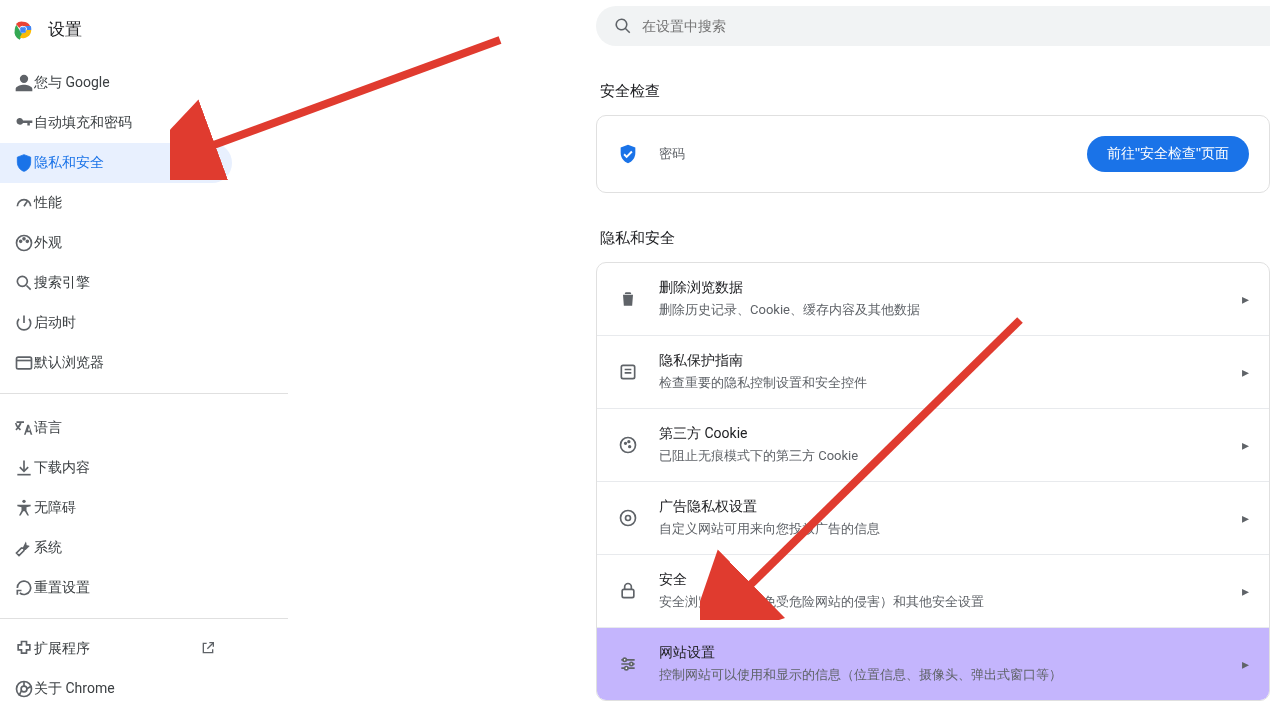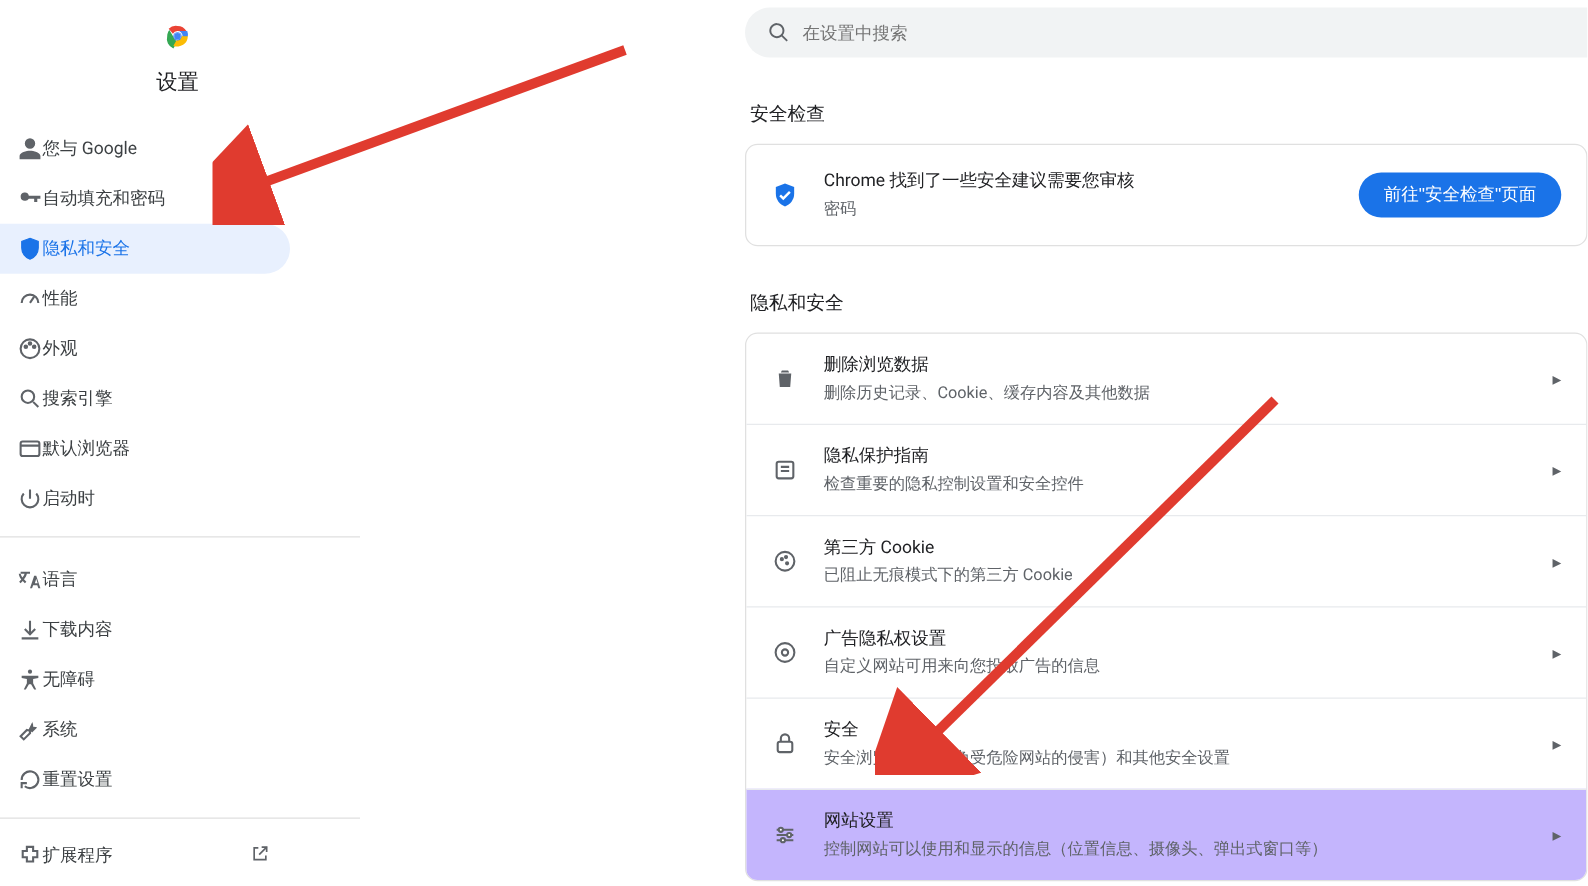--- a/index.html
+++ b/index.html
@@ -19,21 +19,20 @@
     left: 0; top: 0;
     width: 288px;
     height: 100%;
     padding-top: 10px;
   }
   .sidebar-header {
     display: flex;
     align-items: center;
     padding: 8px 16px 18px 12px;
     gap: 14px;
-    flex-direction: column;
   }
   .sidebar-header .chrome-logo { width: 22px; height: 22px; }
   .sidebar-header .title { font-size: 17px; color: #202124; }
   .nav-group { padding-top: 4px; }
   .nav-item {
     display: flex;
     align-items: center;
     height: 40px;
     padding: 0 16px 0 14px;
     border-radius: 0 20px 20px 0;
@@ -178,34 +177,34 @@
           <svg viewBox="0 0 24 24" width="20" height="20" fill="none" stroke="#5f6368" stroke-width="2">
             <circle cx="10" cy="10" r="6"></circle>
             <path d="M20 20l-5-5"></path>
           </svg>
         </span>
       <span>搜索引擎</span>
     </div>
     <div class="nav-item">
       <span class="icon">
           <svg viewBox="0 0 24 24" width="20" height="20" fill="none" stroke="#5f6368" stroke-width="2">
+            <path d="M12 3v9"></path>
+            <path d="M6 7a8 8 0 1 0 12 0"></path>
+          </svg>
+        </span>
+      <span>启动时</span>
+    </div>
+    <div class="nav-item">
+      <span class="icon">
+          <svg viewBox="0 0 24 24" width="20" height="20" fill="none" stroke="#5f6368" stroke-width="2">
             <rect x="3" y="5" width="18" height="14" rx="2"></rect>
             <path d="M3 9h18"></path>
           </svg>
         </span>
       <span>默认浏览器</span>
-    </div>
-    <div class="nav-item">
-      <span class="icon">
-          <svg viewBox="0 0 24 24" width="20" height="20" fill="none" stroke="#5f6368" stroke-width="2">
-            <path d="M12 3v9"></path>
-            <path d="M6 7a8 8 0 1 0 12 0"></path>
-          </svg>
-        </span>
-      <span>启动时</span>
     </div>
   </div>
 
   <div class="nav-divider"></div>
 
   <div class="nav-group">
     <div class="nav-item">
       <span class="icon">
           <svg viewBox="0 0 24 24" width="20" height="20" fill="#5f6368">
             <path d="M3 4h9v2H9c-.4 2-1.4 3.8-2.8 5.3l2.3 2.3-1.4 1.4L5 13l-2 2-1.4-1.4 2-2C2.4 10 1.6 8.2 1.2 6H3c.3 1.3.9 2.5 1.7 3.6C5.7 8.5 6.4 7.3 6.8 6H3V4zm13 4h2l4 12h-2l-1-3h-4l-1 3h-2zm.7 7h2.6L18 10.8z"></path>
@@ -289,21 +288,20 @@
   <div class="section-title">安全检查</div>
   <div class="card">
     <div class="row safety-row">
       <span class="row-icon">
         <svg viewBox="0 0 24 24" width="22" height="22">
             <path fill="#1a73e8" d="M12 2l8 3v6c0 5-3.4 9.7-8 11-4.6-1.3-8-6-8-11V5z"></path>
             <path fill="#fff" d="M10.5 13.5l-2-2L7 13l3.5 3.5L17 10l-1.5-1.5z"></path>
           </svg>
       </span>
       <div class="row-body">
-        <div class="row-title">Chrome 找到了一些安全建议需要您审核</div>
         <div class="row-sub">密码</div>
       </div>
       <button class="pill-btn">前往"安全检查"页面</button>
     </div>
   </div>
 
   <div class="section-title">隐私和安全</div>
   <div class="card">
     <div class="row">
       <span class="row-icon">

